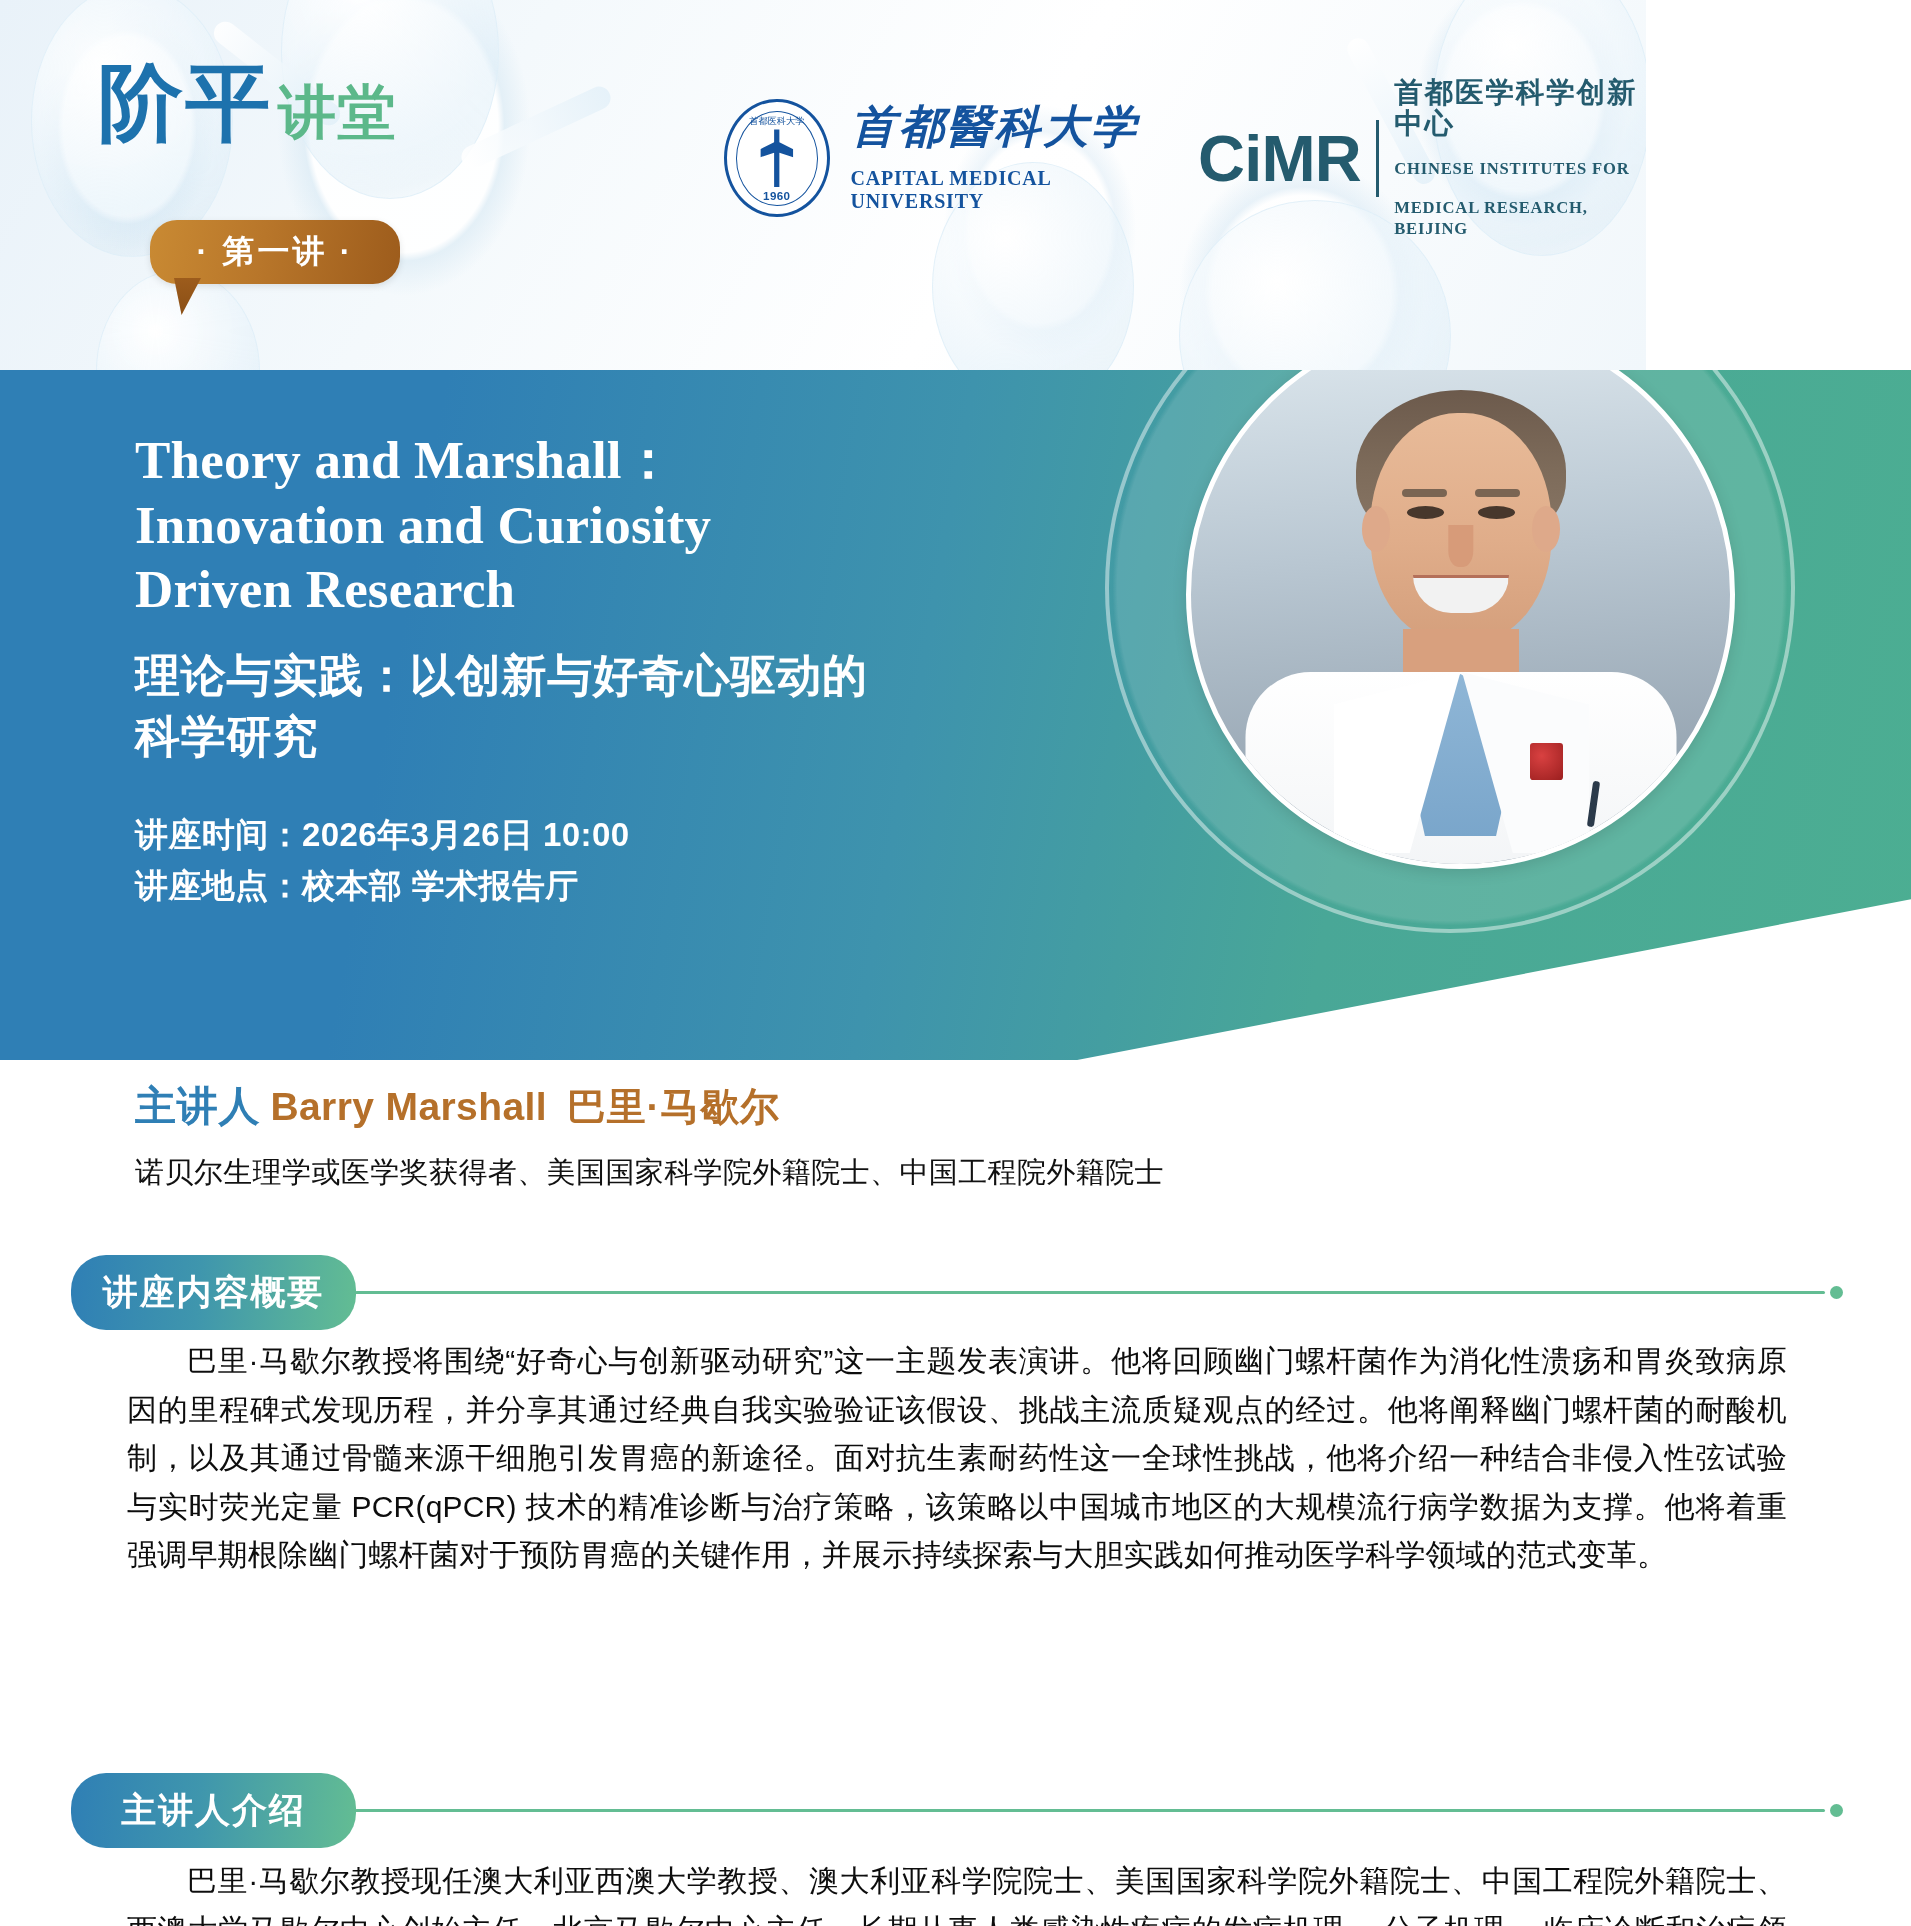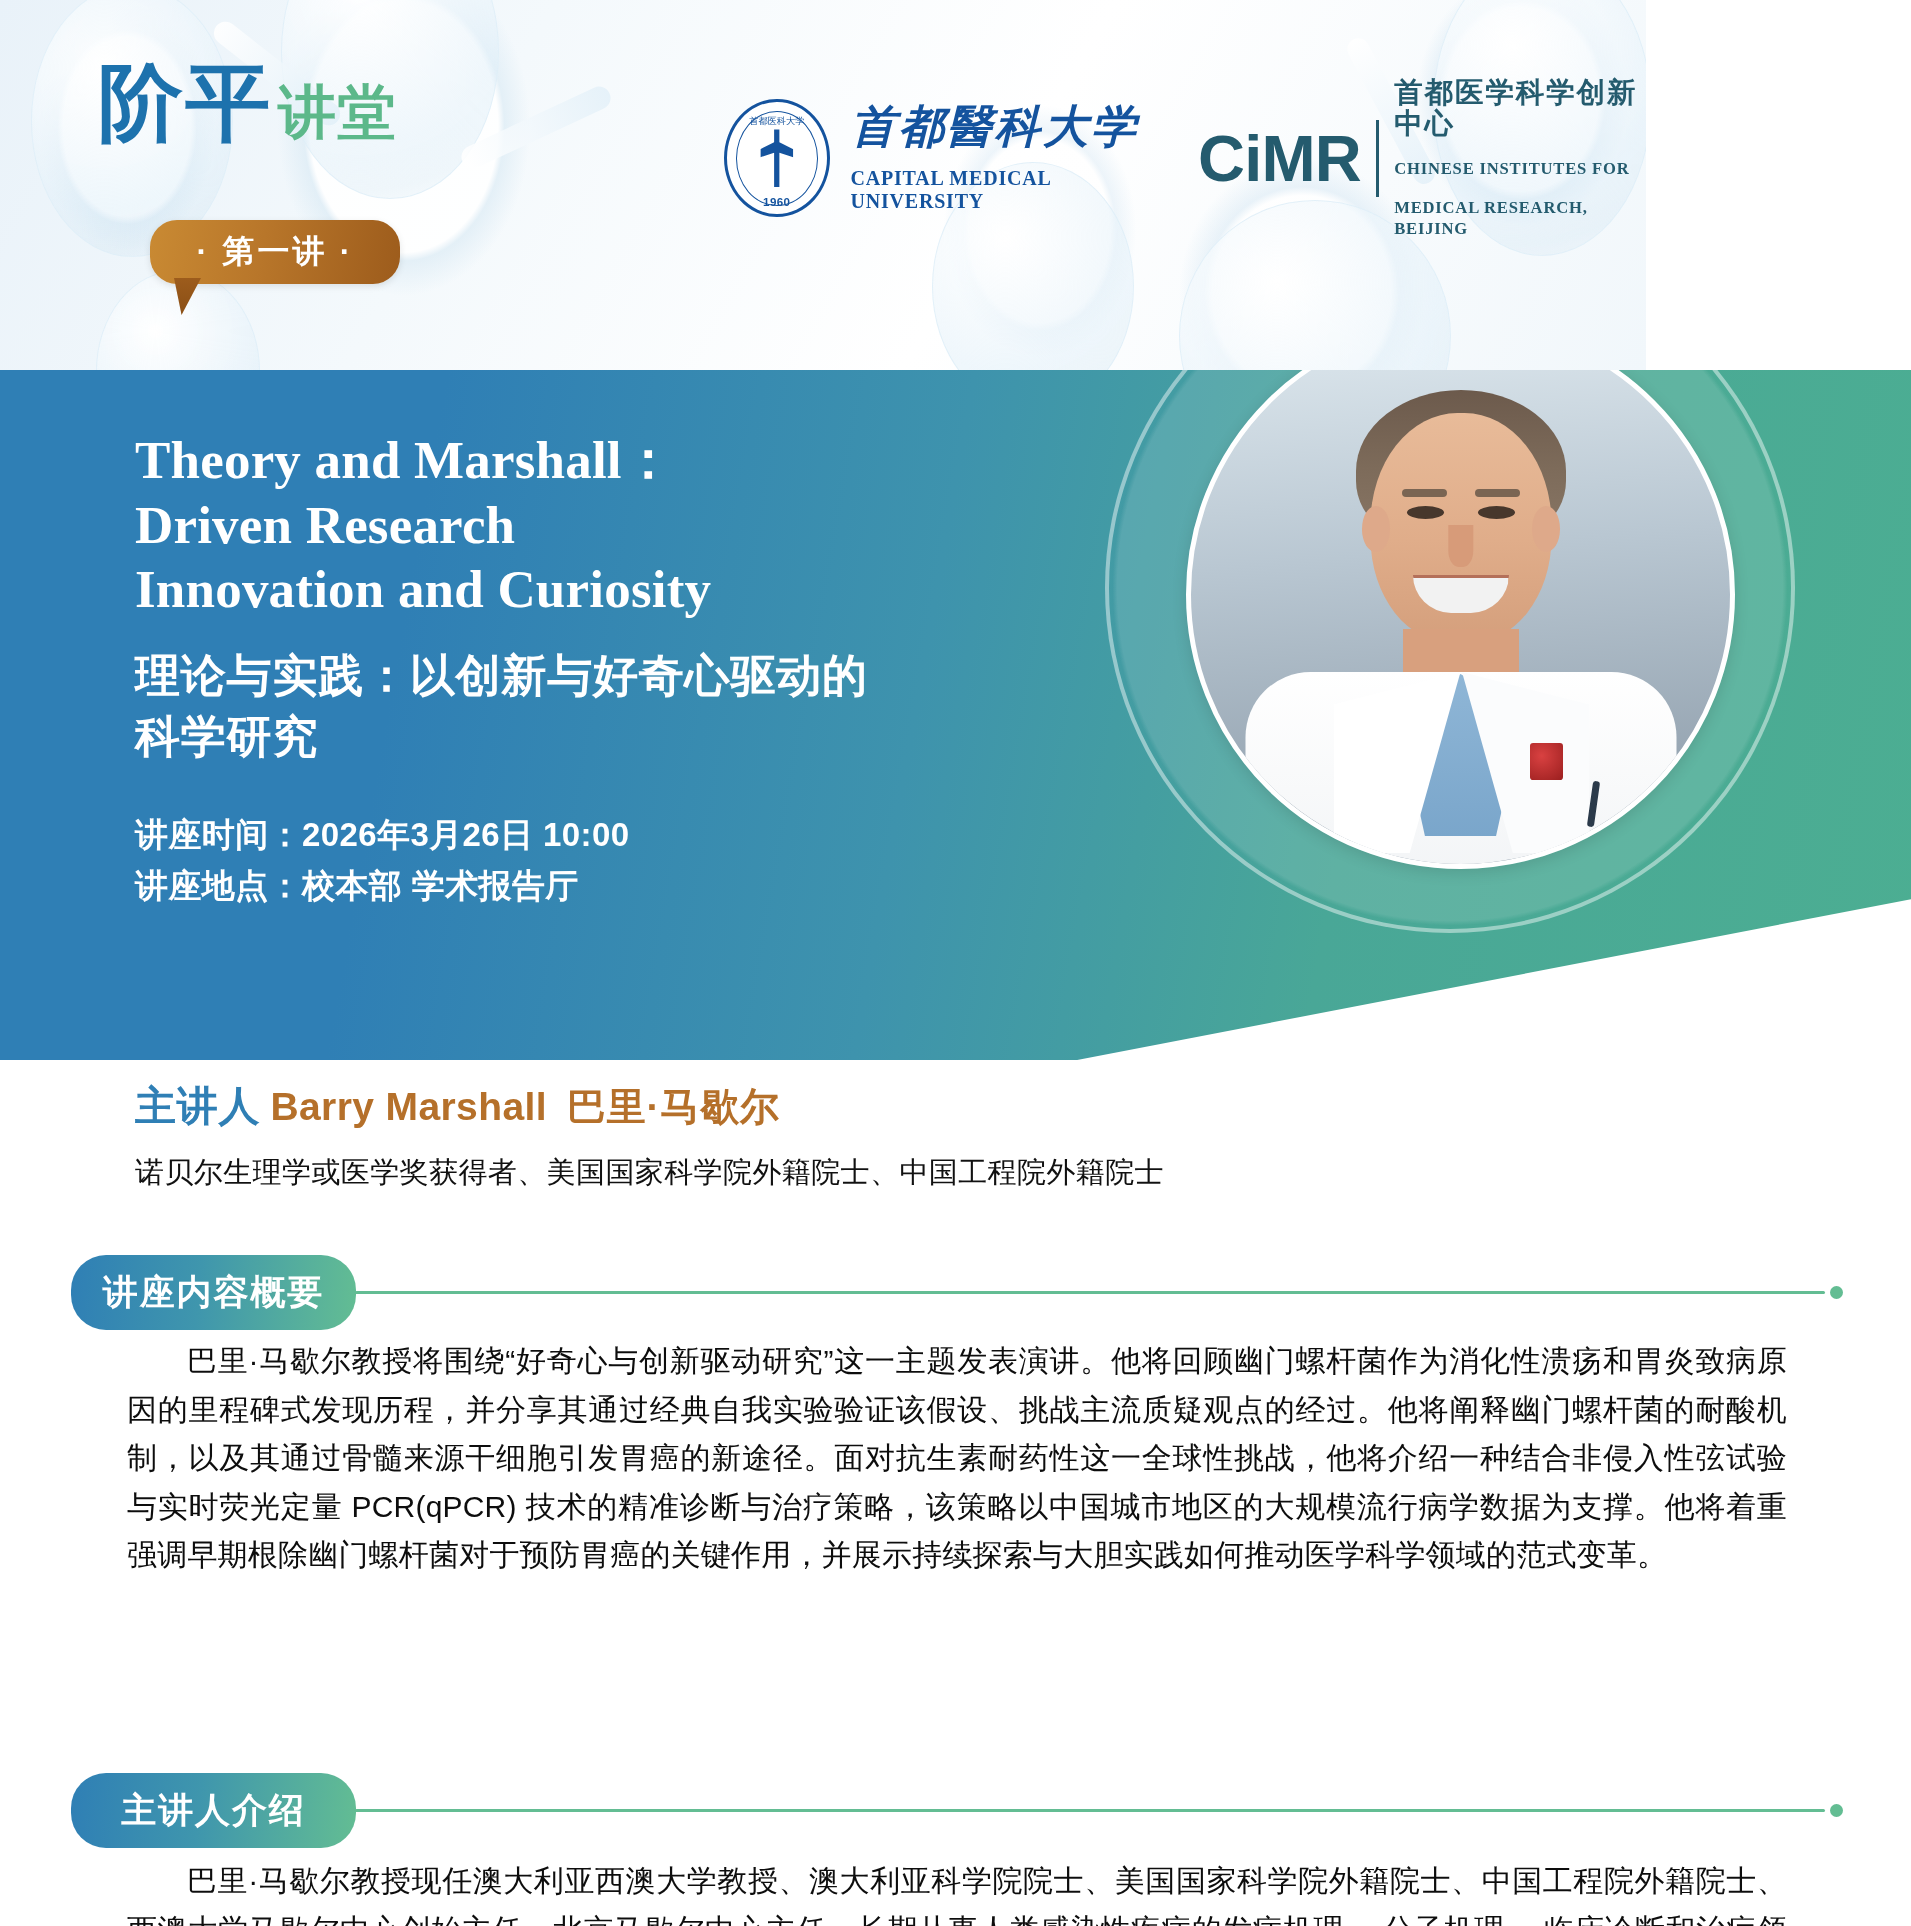--- a/index.html
+++ b/index.html
@@ -46,21 +46,21 @@
     clip-path:polygon(0 0, 100% 0, 28% 100%);}
 
   
   .logos{position:absolute;left:724px;top:77px;display:flex;align-items:center;gap:46px;}
   .cmu{display:flex;align-items:center;gap:21px;}
   .cmu-seal{width:112px;height:112px;border-radius:50%;border:3.5px solid #14539e;position:relative;background:#fff;}
   .cmu-seal:after{content:"";position:absolute;inset:8.5px;border-radius:50%;border:1.9px solid #14539e;}
   .cmu-seal .seal-mark{position:absolute;left:50%;top:50%;transform:translate(-50%,-50%);
      width:33px;height:58px;background:#14539e;
      clip-path:polygon(42% 0,58% 0,58% 22%,100% 34%,100% 48%,58% 40%,58% 100%,42% 100%,42% 40%,0 48%,0 34%,42% 22%);}
-  .cmu-seal .seal-year{position:absolute;left:50%;bottom:6px;transform:translateX(-50%);
+  .cmu-seal .seal-year{position:absolute;left:50%;bottom:12px;transform:translateX(-50%);
      font-size:11.6px;color:#14539e;font-weight:bold;letter-spacing:0.4px;}
   .cmu-seal .seal-top{position:absolute;left:50%;top:13px;transform:translateX(-50%);
      font-size:9.2px;color:#14539e;white-space:nowrap;}
   .cmu-txt{display:flex;flex-direction:column;gap:16px;}
   .cmu-cn{font-size:45px;font-weight:bold;color:#14539e;font-family:"Liberation Serif","DejaVu Serif",serif;letter-spacing:3.1px;font-style:italic;line-height:1.05;}
   .cmu-en{font-size:20px;font-weight:bold;color:#14539e;font-family:"Liberation Serif","DejaVu Serif",serif;letter-spacing:0.8px;}
 
   .cimr{display:flex;align-items:center;gap:15.4px;}
   .cimr-mark{font-size:65px;font-weight:bold;color:#245b6e;letter-spacing:-0.8px;line-height:.95;}
   .cimr-rule{width:3.1px;height:77px;background:#245b6e;}
@@ -197,22 +197,22 @@
   </div>
 </div>
 
 <div class="hero">
   <div class="hero-arc"></div>
   <div class="hero-cut"></div>
 
   <div class="hero-text">
     <div class="t-en">
       <div>Theory and Marshall：</div>
+      <div>Innovation and Curiosity</div>
       <div>Driven Research</div>
-      <div>Innovation and Curiosity</div>
     </div>
     <div class="t-cn">
       <div>理论与实践：以创新与好奇心驱动的</div>
       <div>科学研究</div>
     </div>
     <div class="t-meta">
       <div>
         <span>讲座时间：</span><span>2026年3月26日 10:00</span>
       </div>
       <div>

